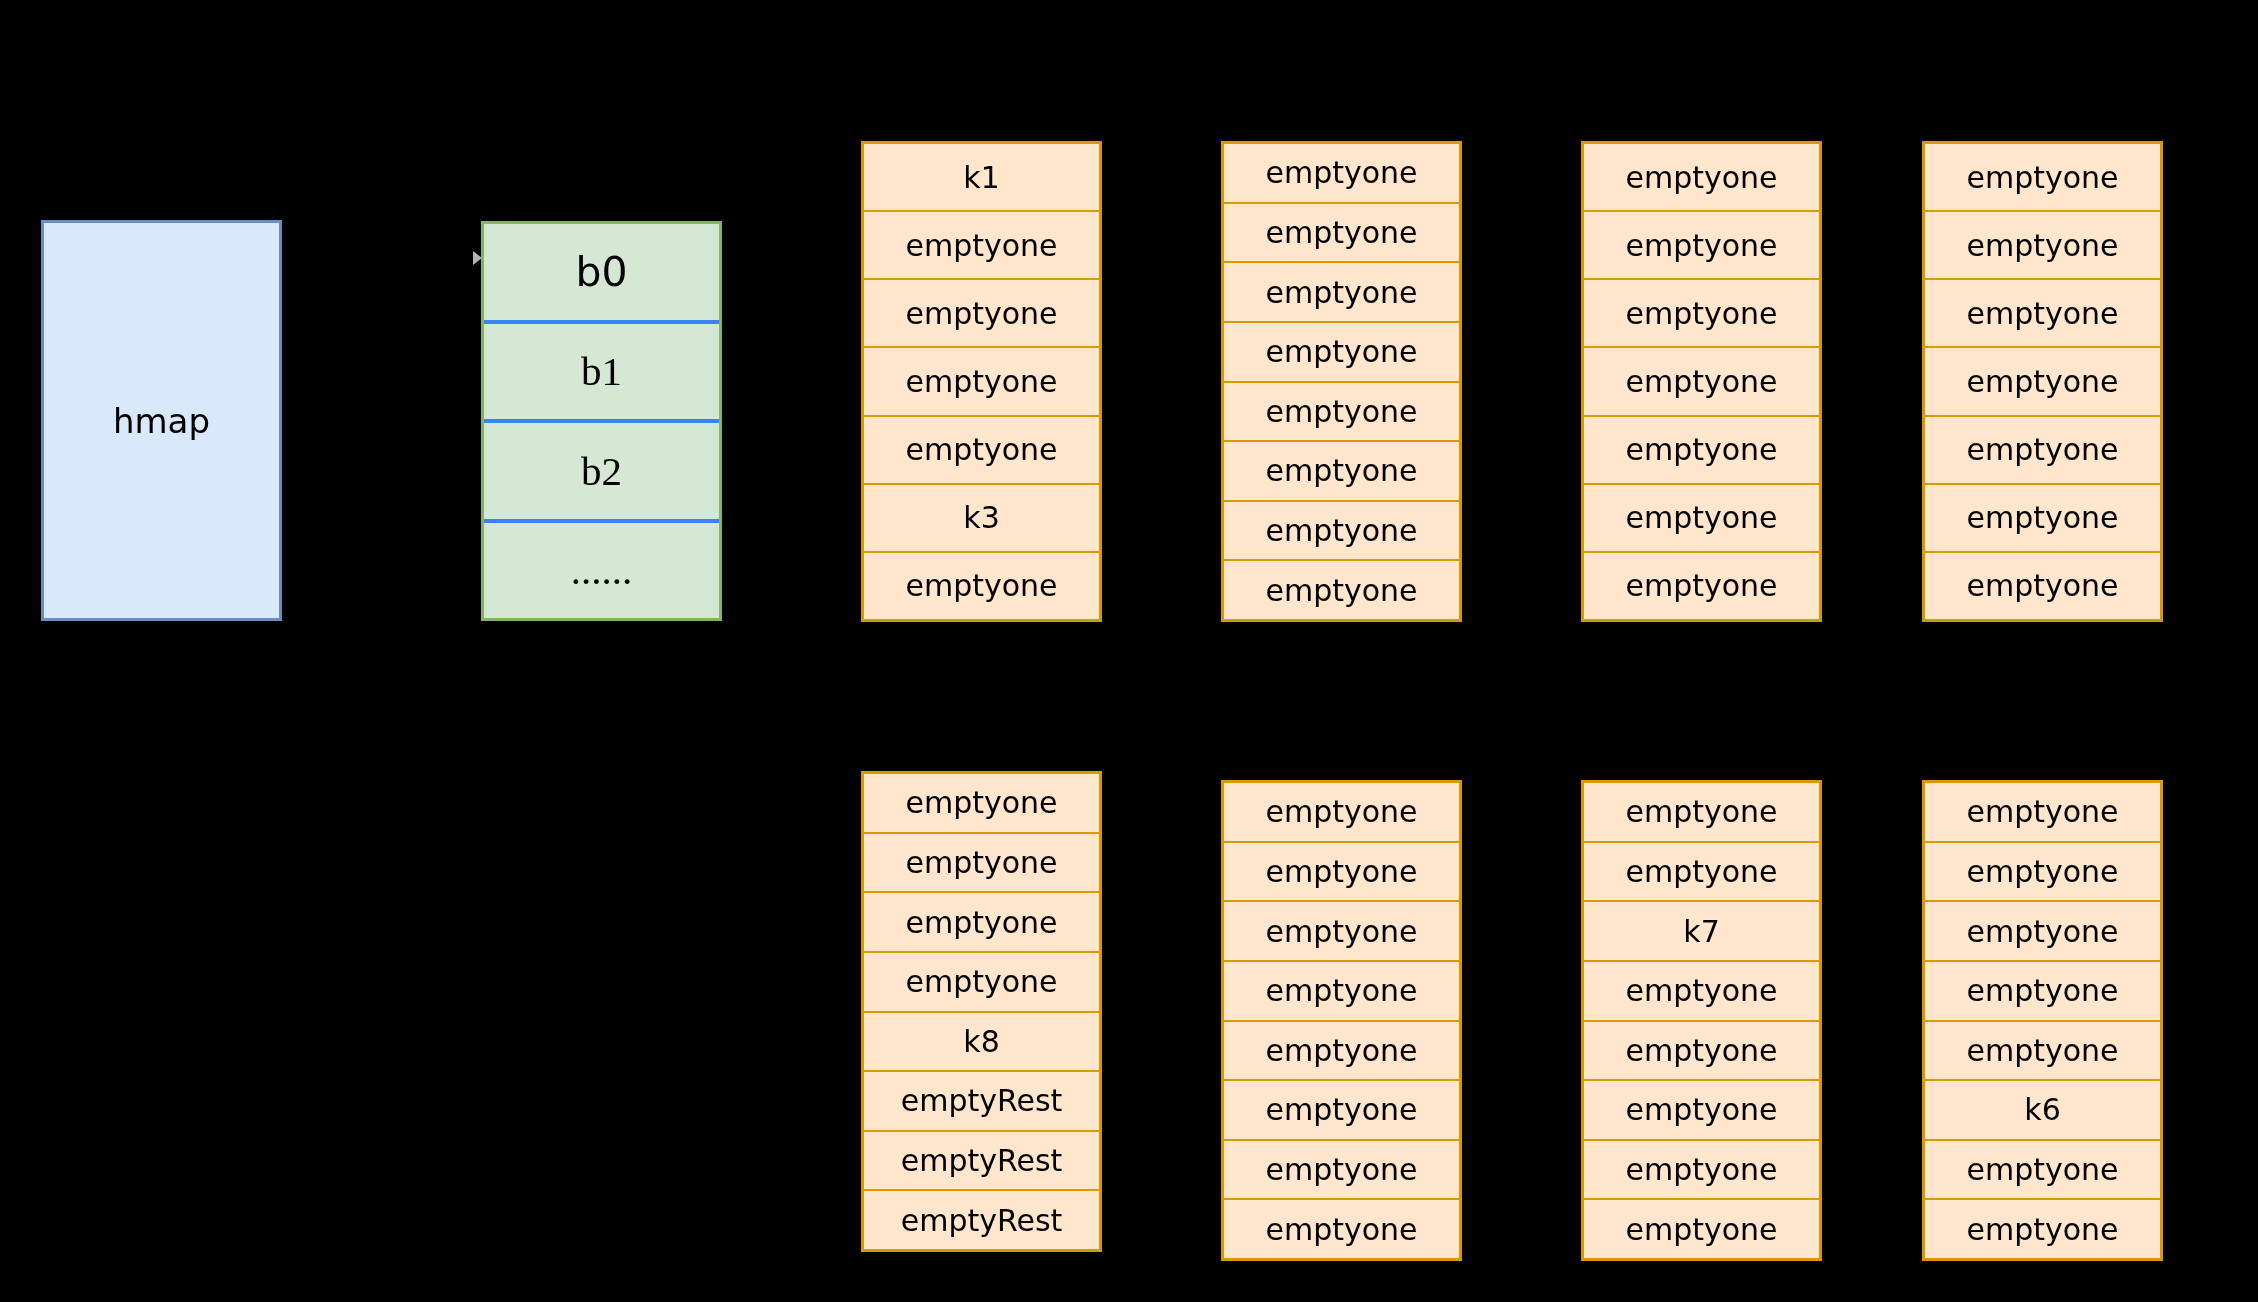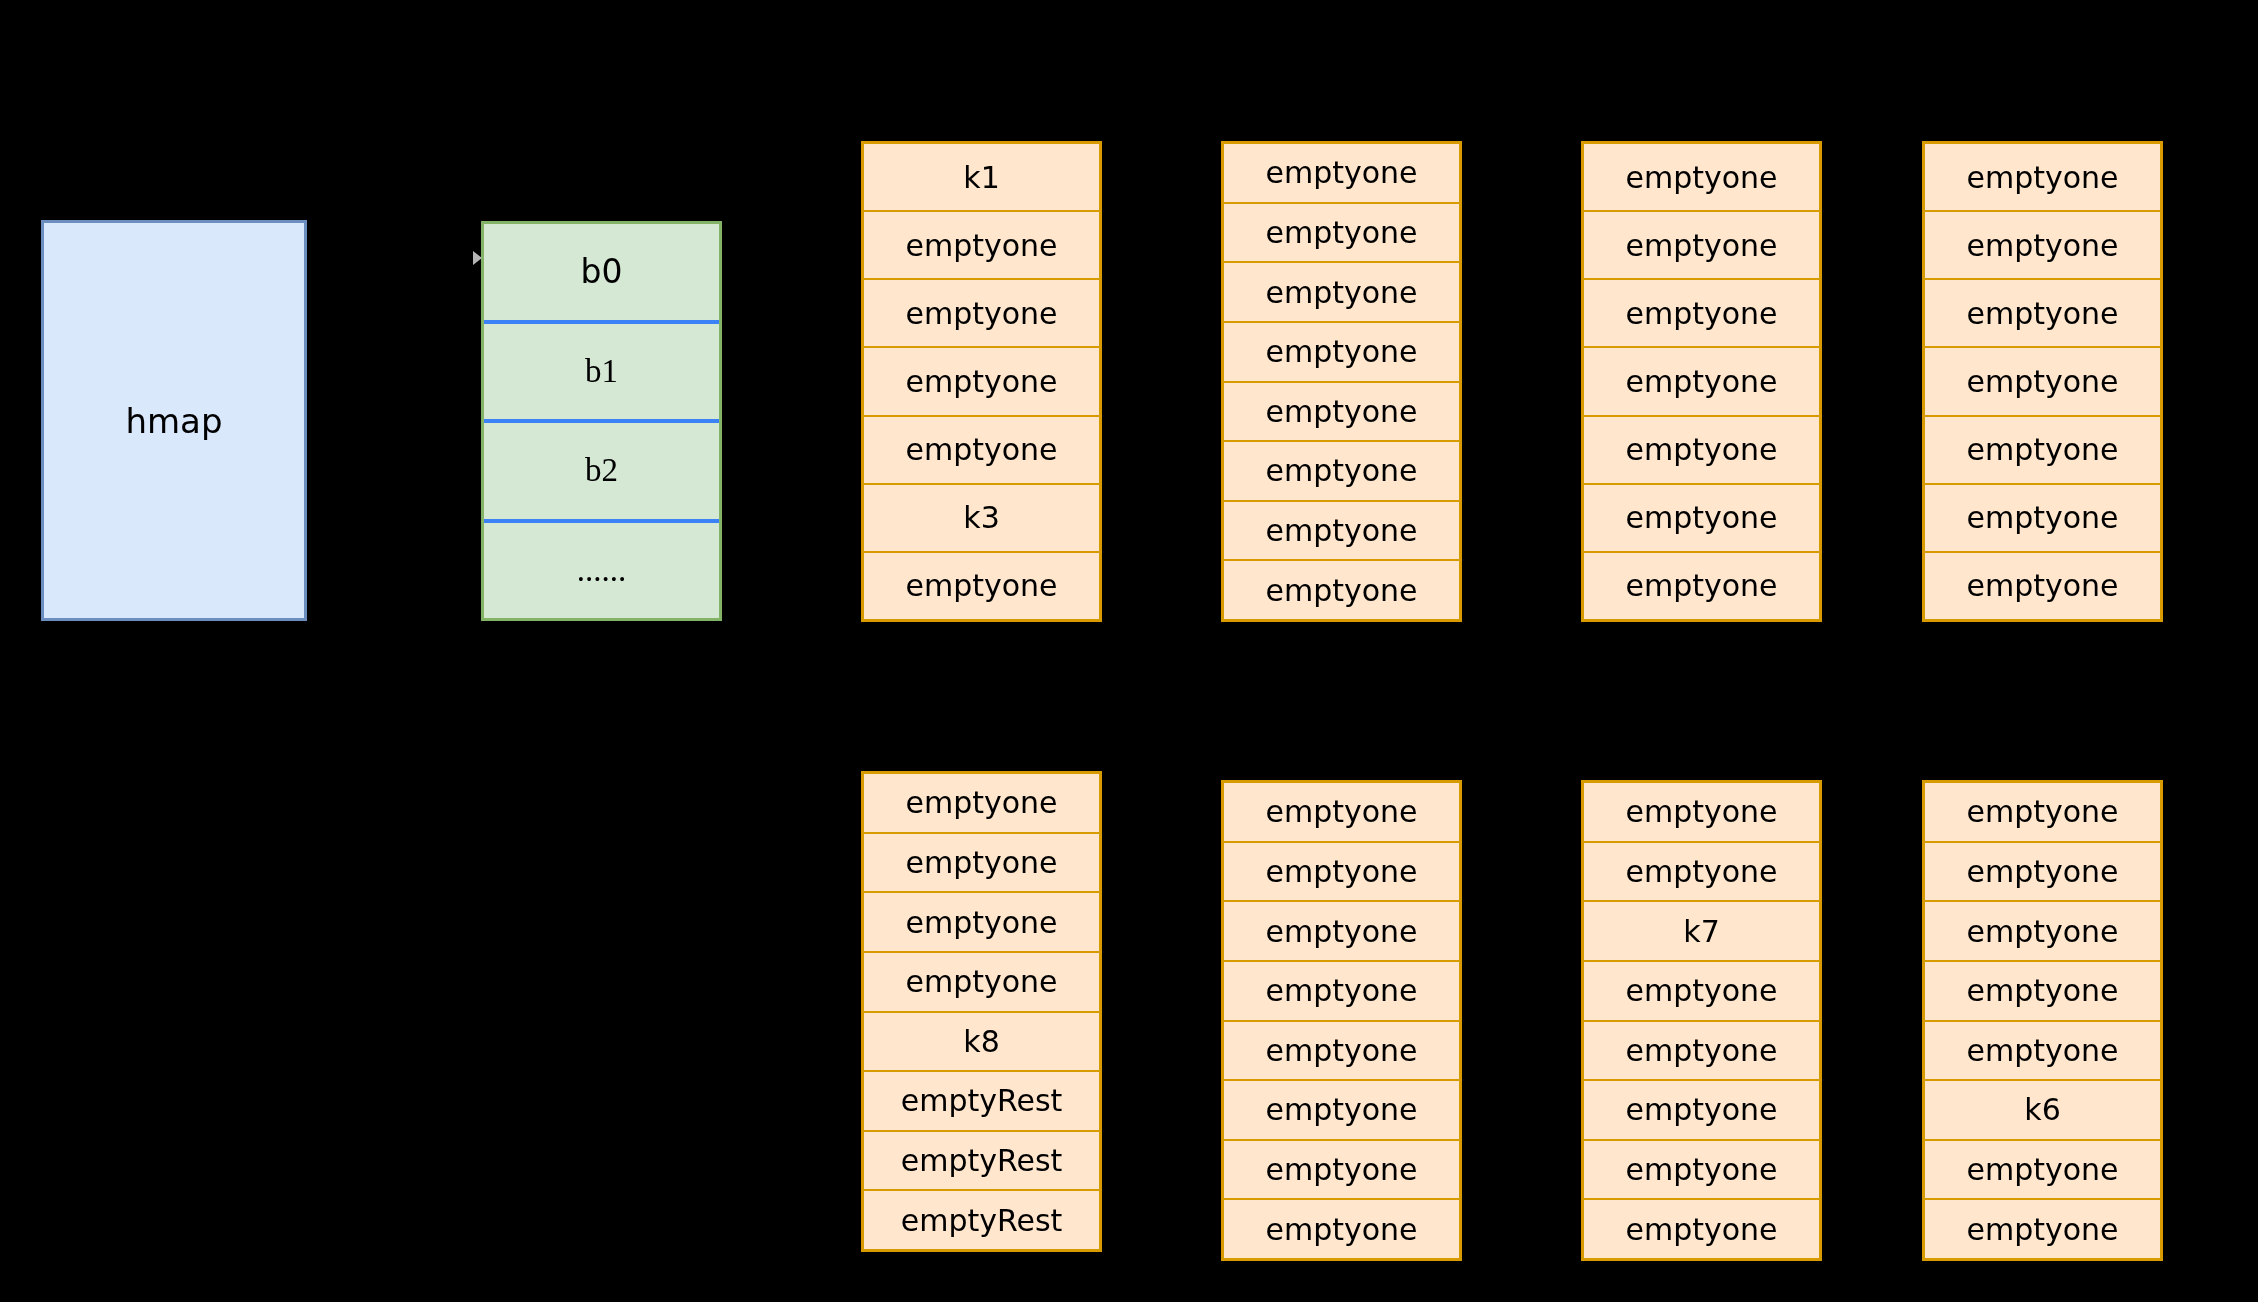--- a/index.html
+++ b/index.html
@@ -16,21 +16,21 @@
     color: #000000;
   }
   .box, .table {
     position: absolute;
     box-sizing: border-box;
     text-align: center;
   }
   
   .hmap {
     left: 41px; top: 220px;
-    width: 266px; height: 401px;
+    width: 241px; height: 401px;
     background: #dae8fc;
     border: 3px solid #6c8ebf;
     display: flex;
     align-items: center;
     justify-content: center;
     font-size: 34px;
   }
   
   .bucket-array {
     left: 481px; top: 221px;
@@ -38,21 +38,21 @@
     background: #d5e8d4;
     border: 3px solid #82b366;
     display: flex;
     flex-direction: column;
   }
   .bucket-array .cell {
     flex: 1 1 0;
     display: flex;
     align-items: center;
     justify-content: center;
-    font-size: 33px;
+    font-size: 41px;
   }
   .bucket-array .cell + .cell {
     border-top: 4px solid #3b82f6;
     font-family: Liberation Serif, serif;
   }
   
   .bucket {
     width: 241px; height: 481px;
     background: #ffe6cc;
     border: 3px solid #d79b00;

